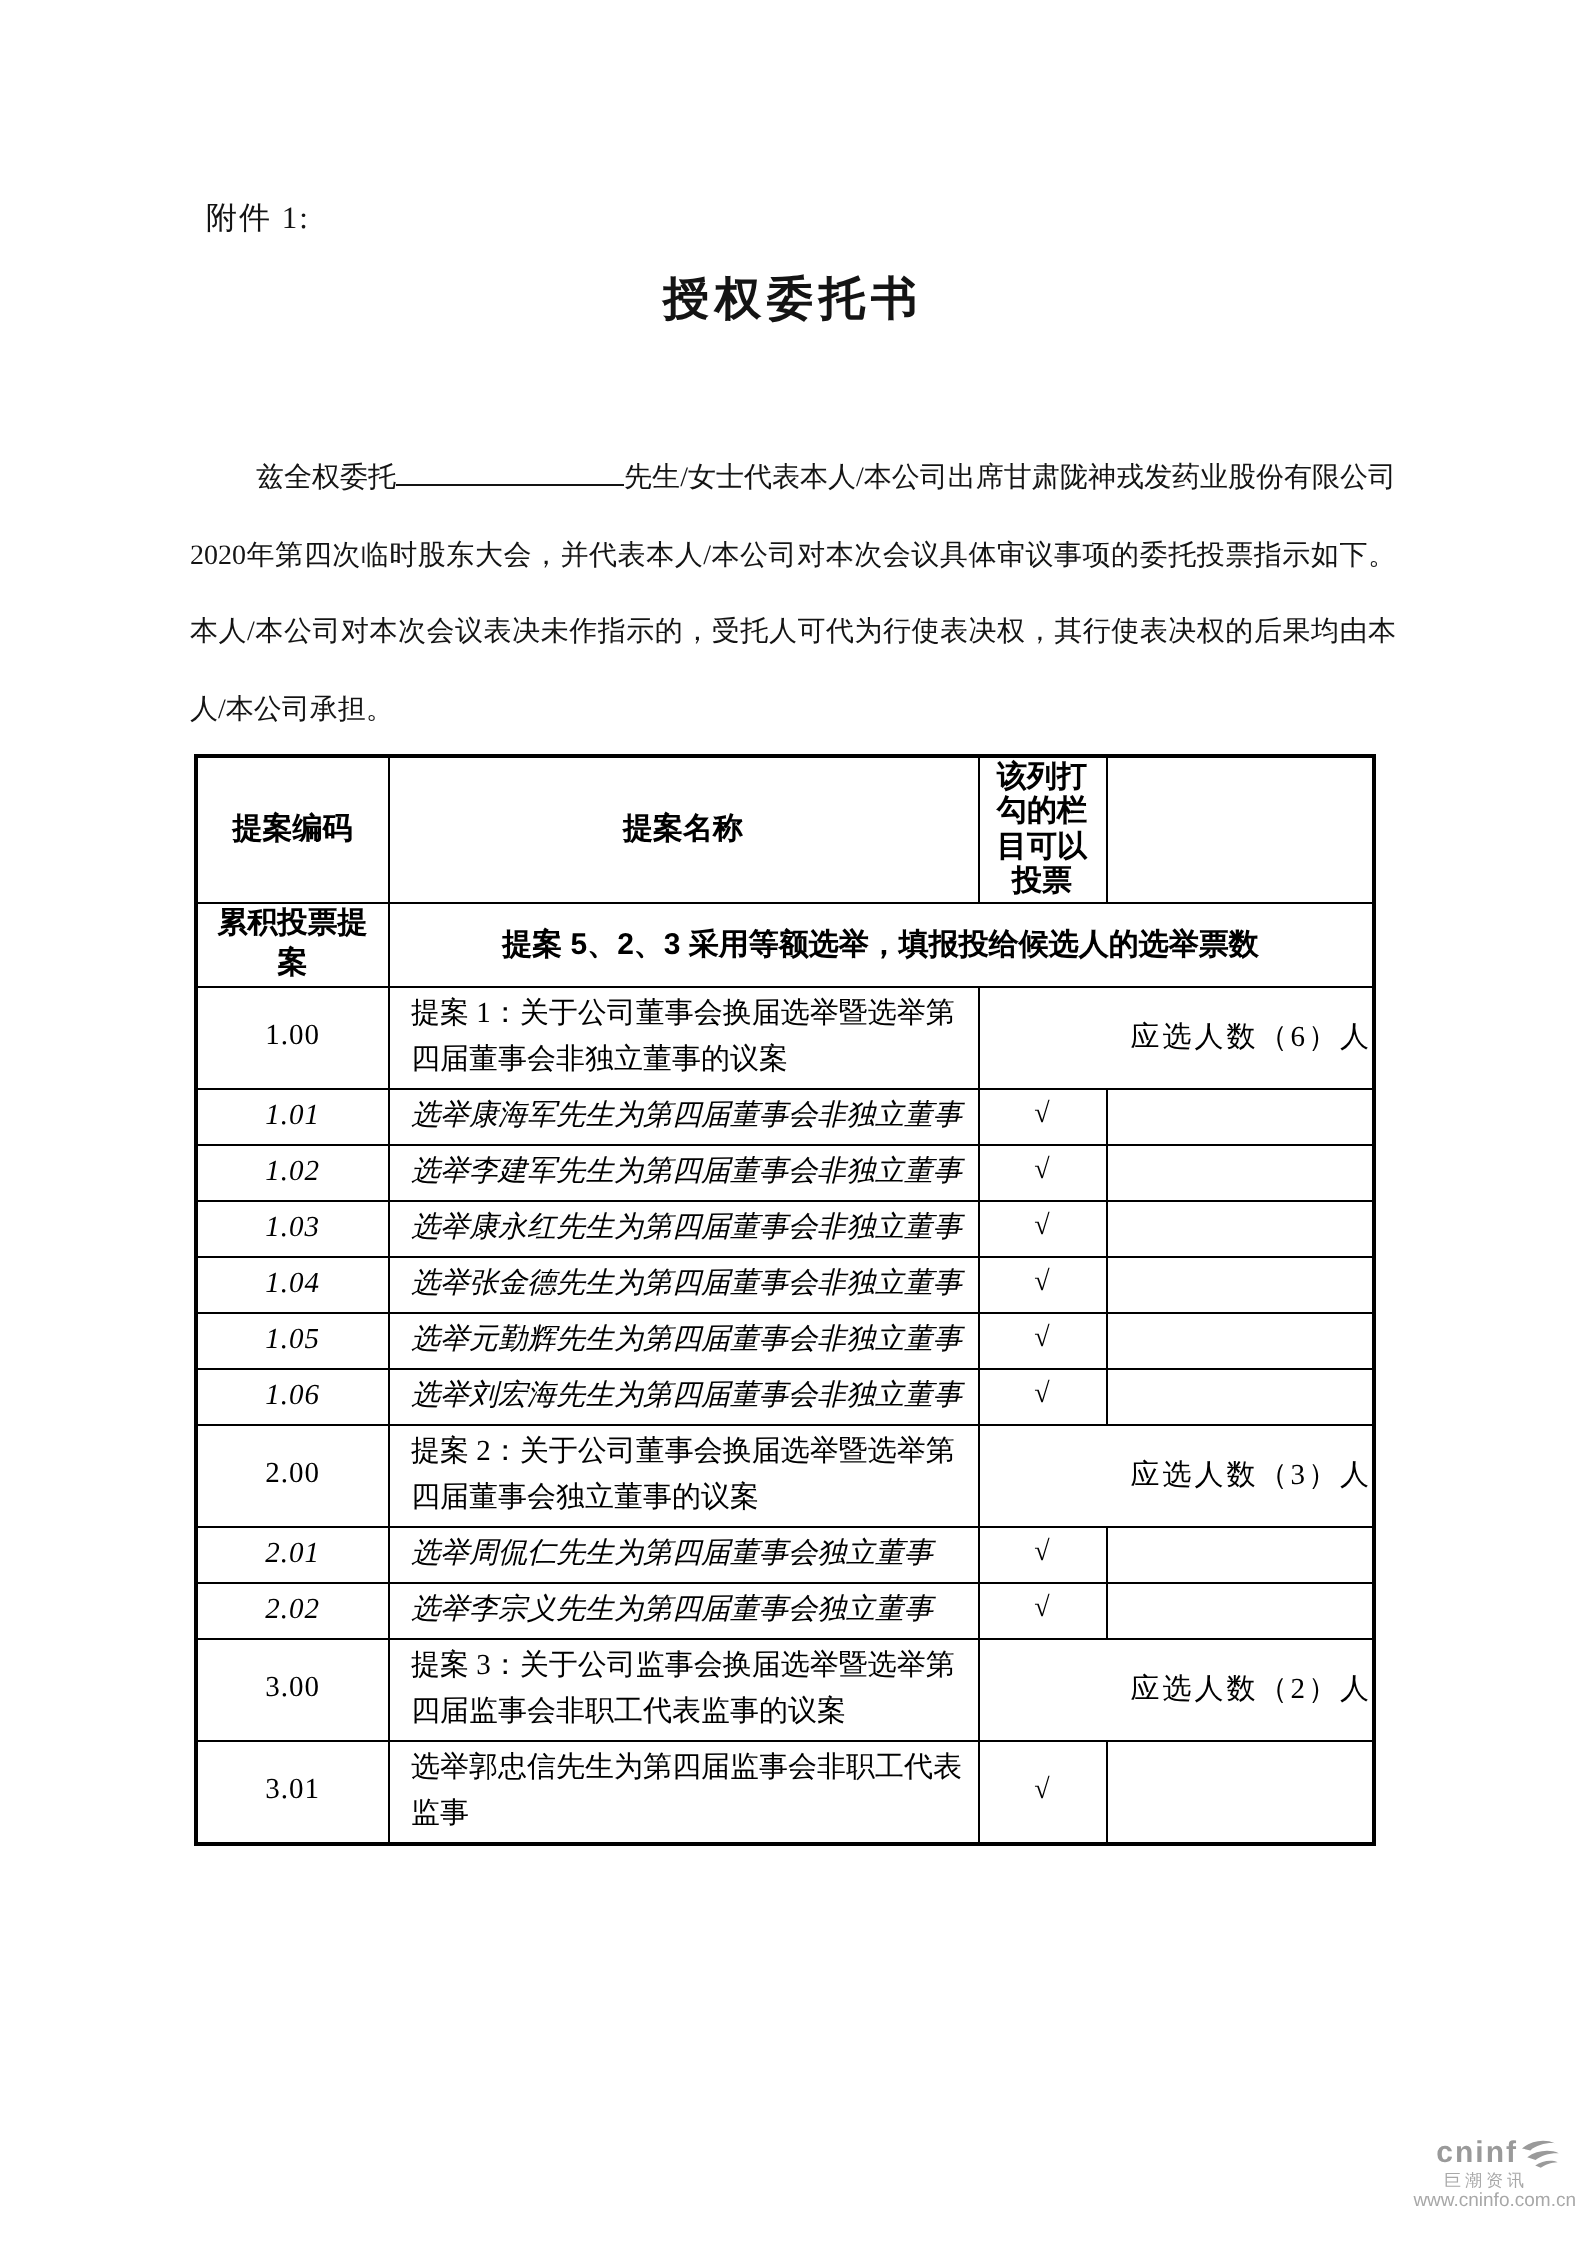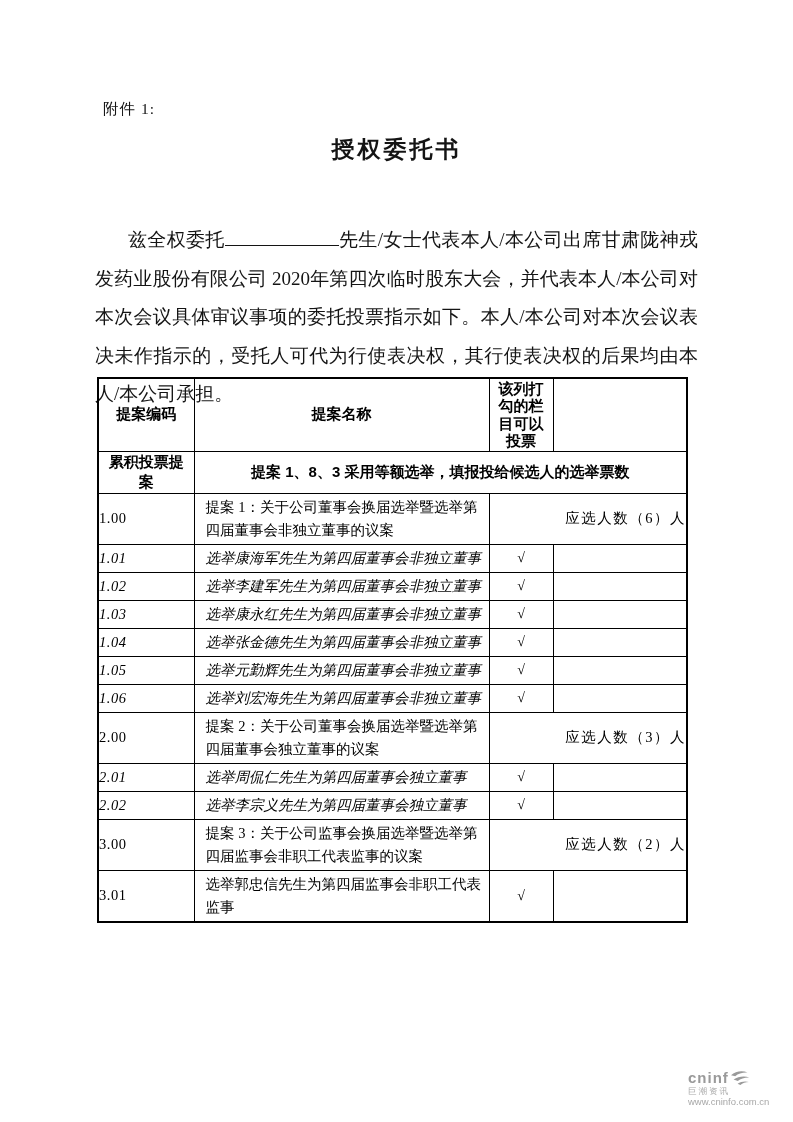--- a/index.html
+++ b/index.html
@@ -13,54 +13,54 @@
     position:absolute; left:103px; top:99px;
     font-size:15.5px; letter-spacing:1px;
   }
   .doc-title {
     position:absolute; left:0; right:0; top:134px;
     text-align:center; font-size:23px; font-weight:bold; letter-spacing:3px;
     font-family:"Liberation Sans","DejaVu Sans",sans-serif;
   }
   .intro {
     position:absolute; left:95px; top:221px; width:603px;
-    font-size:19px; line-height:38.6px;
+    font-size:14px; line-height:38.6px;
     text-align:justify; text-indent:33px;
   }
   .blank-line {
     display:inline-block; width:114px; height:15px;
     border-bottom:1px solid #141414; vertical-align:baseline;
   }
   table.proxy-table {
     position:absolute; left:97px; top:377px; width:589px;
     border-collapse:collapse; table-layout:fixed;
     border:2px solid #000;
   }
   .proxy-table td {
     border:1px solid #000; font-size:14.5px; color:#000;
     vertical-align:middle; padding:0; overflow:hidden;
   }
-  .proxy-table td.c-code  { letter-spacing:0.5px; }
+  .proxy-table td.c-code  { text-align:center; letter-spacing:0.5px; }
   .proxy-table td.c-name  { text-align:left; padding:2px 6px 2px 11px; line-height:23px; }
   .proxy-table td.c-check { text-align:center; font-size:14px; }
   .proxy-table td.c-note  { text-align:right; letter-spacing:1.5px; }
   .proxy-table tr.r-h1   { height:73px; }
   .proxy-table tr.r-h2   { height:42px;margin-left:41px; }
   .proxy-table tr.r-group{ height:48px; }
   .proxy-table tr.r-item { height:28px;font-style:italic; }
   .proxy-table tr.r-tall { height:48px; }
   .proxy-table .hd {
     font-weight:bold; text-align:center; padding:0;
     font-family:"Liberation Sans","DejaVu Sans",sans-serif; font-size:15px;
   }
   .proxy-table td.hd-vote { line-height:17.5px; padding:0 7px; }
   .proxy-table td.hd-cum  { line-height:20px; padding:0 6px; }
   .cninfo-logo {
     position:absolute; right:5px; top:1069px; width:100px;
-    text-align:left; color:#a0a0a0;
+    text-align:right; color:#a0a0a0;
     font-family:"Liberation Sans","DejaVu Sans",sans-serif;
   }
   .cninfo-logo .row1 { line-height:16px; padding-right:8px; }
   .cninfo-logo .brand {
     font-size:15px; font-weight:bold; letter-spacing:1px; color:#9a9a9a;
     vertical-align:middle;
   }
   .cninfo-logo .swirl { vertical-align:middle; margin-left:1px; }
   .cninfo-logo .site-name { font-size:8.5px; letter-spacing:2px; line-height:10px; padding-right:24px; color:#a8a8a8; }
   .cninfo-logo .site-url  { font-size:9.5px; line-height:12px; color:#a8a8a8; }
@@ -83,21 +83,21 @@
   </colgroup>
   <tbody>
     <tr class="r-h1">
       <td class="hd">提案编码</td>
       <td class="hd">提案名称</td>
       <td class="hd hd-vote">该列打勾的栏目可以投票</td>
       <td class="hd"></td>
     </tr>
     <tr class="r-h2">
       <td class="hd hd-cum">累积投票提案</td>
-      <td class="hd" colspan="3">提案 1、8、3 采用等额选举，填报投给候选人的选举票数</td>
+      <td class="hd" colspan="3">提案 5、2、3 采用等额选举，填报投给候选人的选举票数</td>
     </tr>
 
     <tr class="r-group">
       <td class="c-code">1.00</td>
       <td class="c-name">提案 1：关于公司董事会换届选举暨选举第四届董事会非独立董事的议案</td>
       <td class="c-note" colspan="2">应选人数（6）人</td>
     </tr>
     <tr class="r-item">
       <td class="c-code">1.01</td>
       <td class="c-name">选举康海军先生为第四届董事会非独立董事</td>

